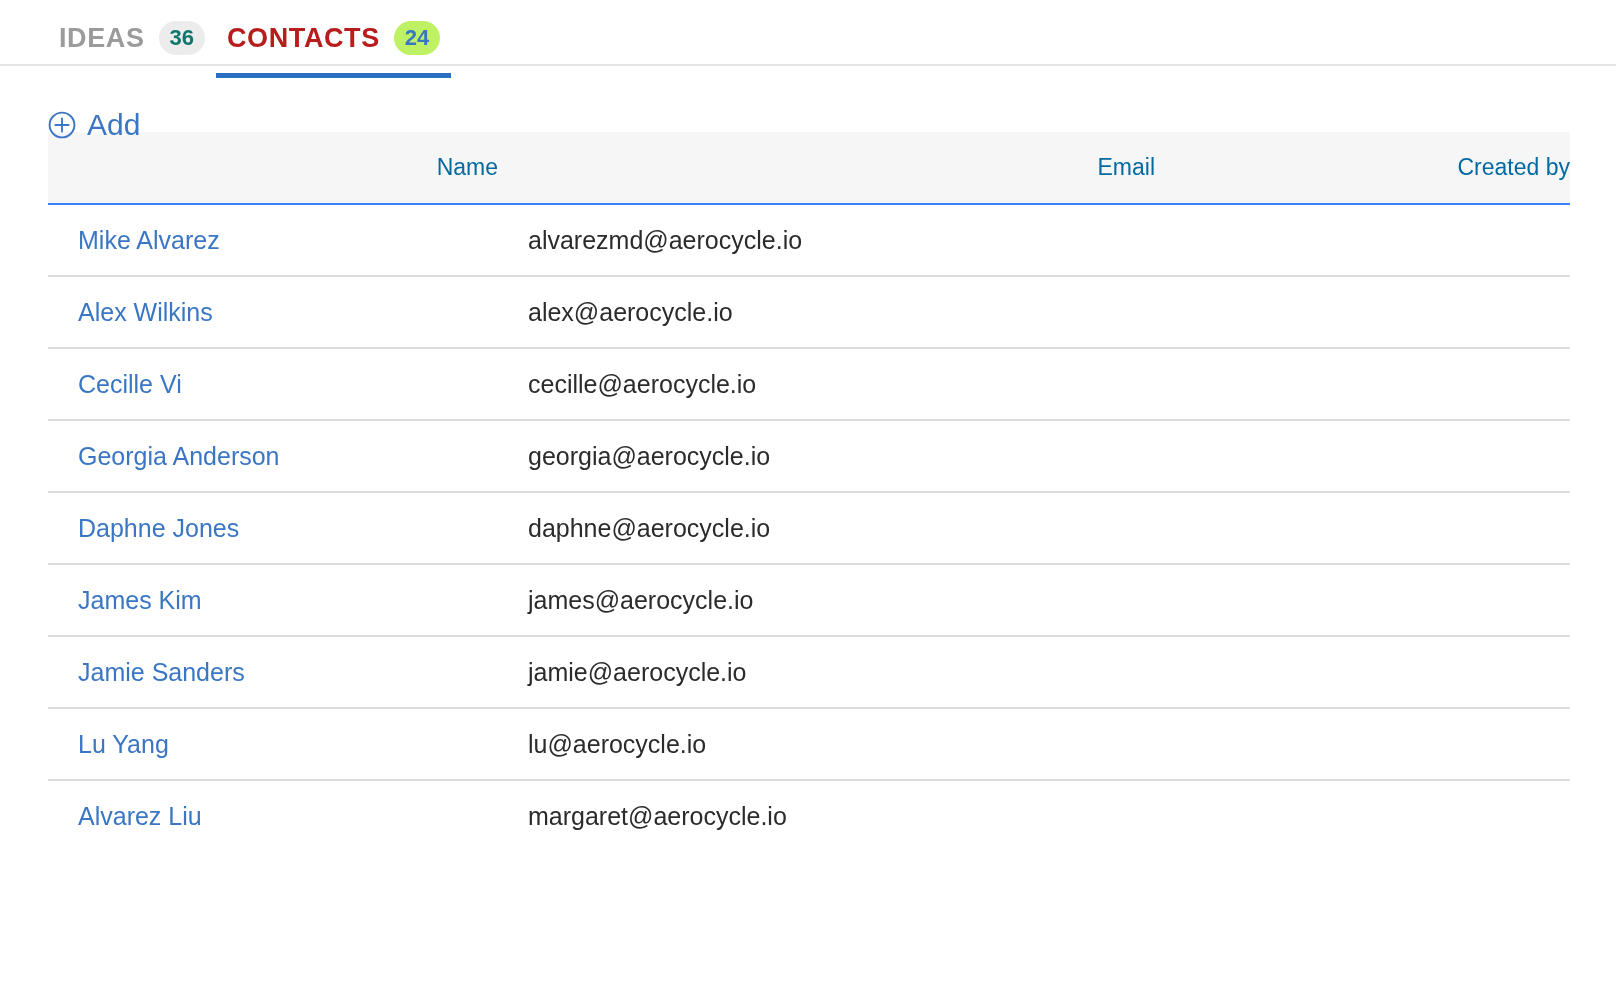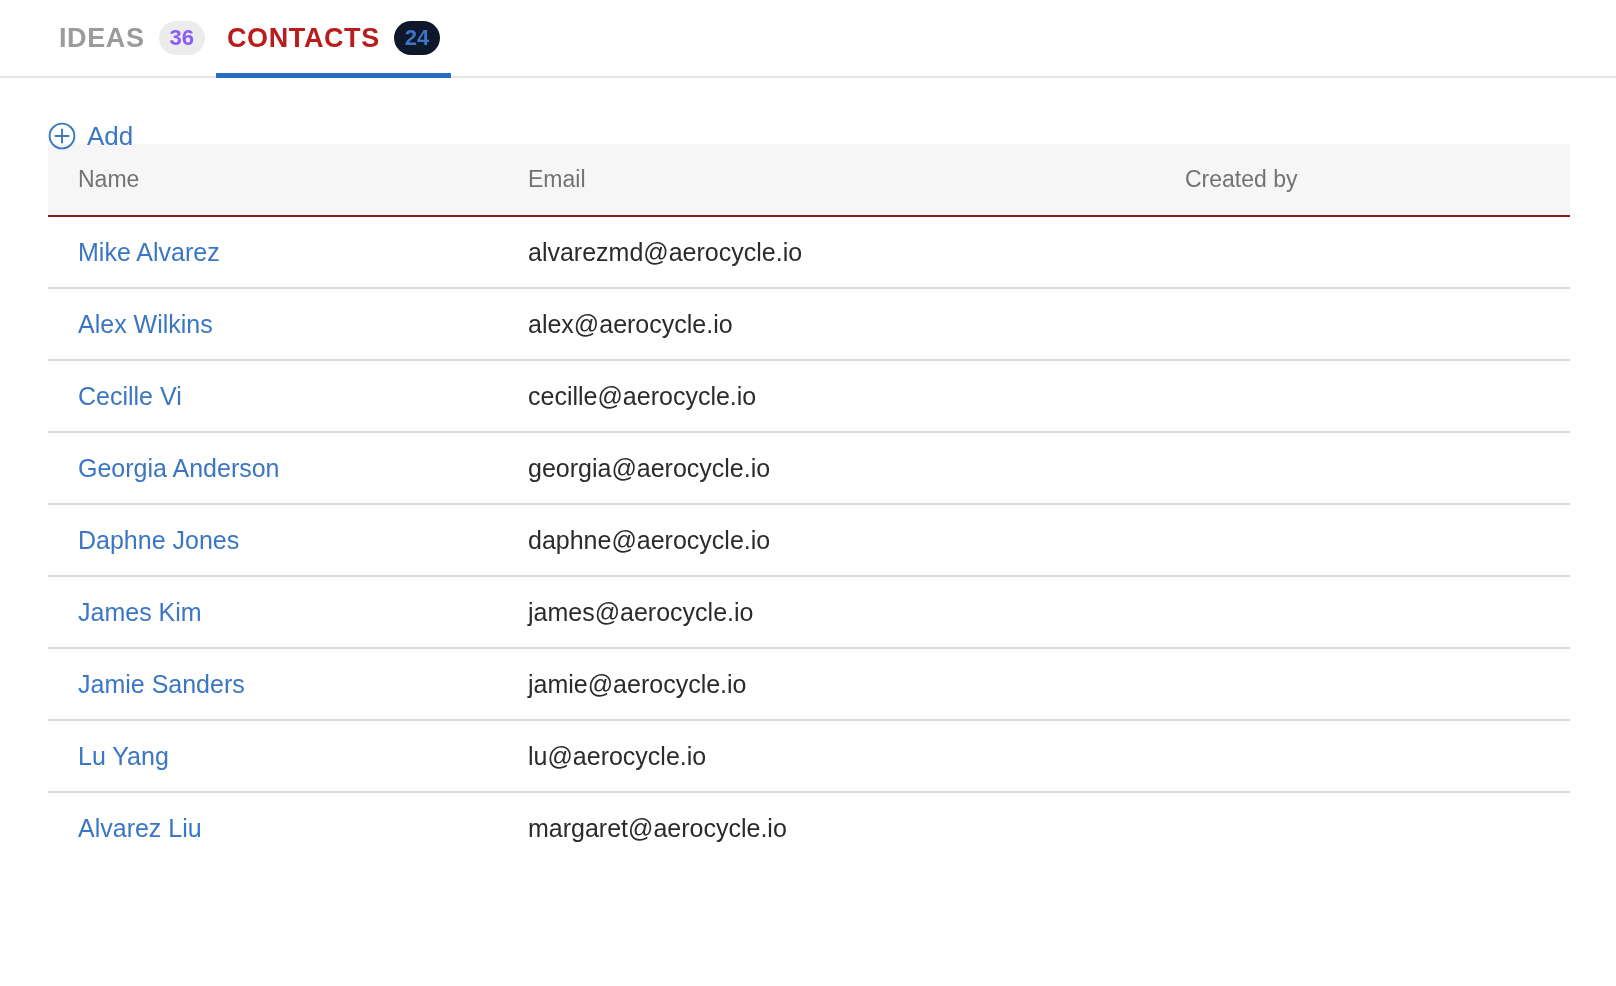--- a/index.html
+++ b/index.html
@@ -11,21 +11,21 @@
     width: 1616px;
     height: 986px;
     overflow: hidden;
     font-family: "Liberation Sans", sans-serif;
     -webkit-font-smoothing: antialiased;
   }
 
   
   .tabbar {
     position: relative;
-    height: 78px;
+    height: 66px;
     box-sizing: border-box;
     display: flex;
     align-items: flex-start;
     padding-left: 48px;
     border-bottom: 2px solid #e6e6e6;
   }
   .tab {
     display: flex;
     align-items: center;
     height: 76px;
@@ -49,25 +49,25 @@
     height: 34px;
     padding: 0 11px;
     border-radius: 17px;
     font-size: 22px;
     font-weight: 700;
     box-sizing: border-box;
   }
   .tab.inactive .tab-label { color: #9b9b9b; }
   .tab.inactive .tab-badge {
     background: #ececec;
-    color: #8b5cf6;
+    color: #0f766e;
   }
   .tab.active .tab-label { color: #b91c1c; }
   .tab.active .tab-badge {
-    background: #0f172a;
+    background: #bef264;
     color: #3a76c4;
     text-align: center;
   }
   .tab-underline {
     position: absolute;
     left: 0;
     right: 0;
     bottom: -2px;
     height: 5px;
     background: #2a6ec4;
@@ -92,48 +92,48 @@
     user-select: none;
   }
   .add-icon {
     width: 28px;
     height: 28px;
     display: inline-block;
     flex: 0 0 auto;
     line-height: 0;
   }
   .add-label {
-    font-size: 26px;
+    font-size: 30px;
     color: #3a76c4;
     line-height: 1;
   }
 
   
   .table-wrap {
     margin-left: 48px;
     width: 1522px;
   }
   table.contacts {
     width: 100%;
     border-collapse: collapse;
     table-layout: fixed;
   }
   table.contacts col.c-name    { width: 450px; }
   table.contacts col.c-email   { width: 657px; }
   table.contacts col.c-created { width: 415px; }
 
   table.contacts thead th {
     background: #f6f6f6;
-    text-align: left;
+    text-align: right;
     font-weight: 400;
     font-size: 23px;
-    color: #737373;
+    color: #0369a1;
     height: 71px;
     padding: 0;
-    border-bottom: 2px solid #7f1d1d;
+    border-bottom: 2px solid #3b82f6;
     vertical-align: middle;
   }
   table.contacts thead th .th-inner { padding-left: 30px; }
   table.contacts thead th.th-created .th-inner { padding-left: 30px; }
 
   table.contacts tbody td {
     height: 70px;
     padding: 0;
     border-bottom: 2px solid #dcdcdc;
     vertical-align: middle;

